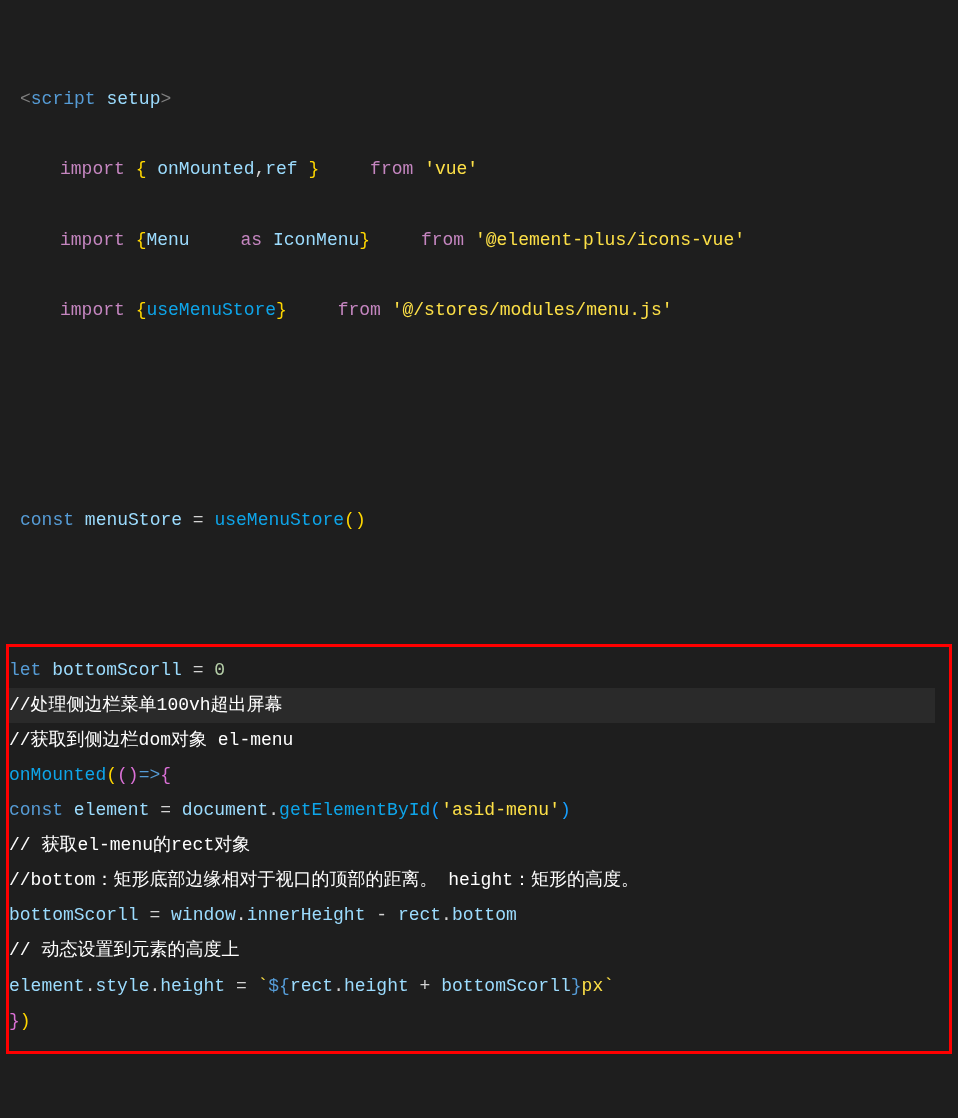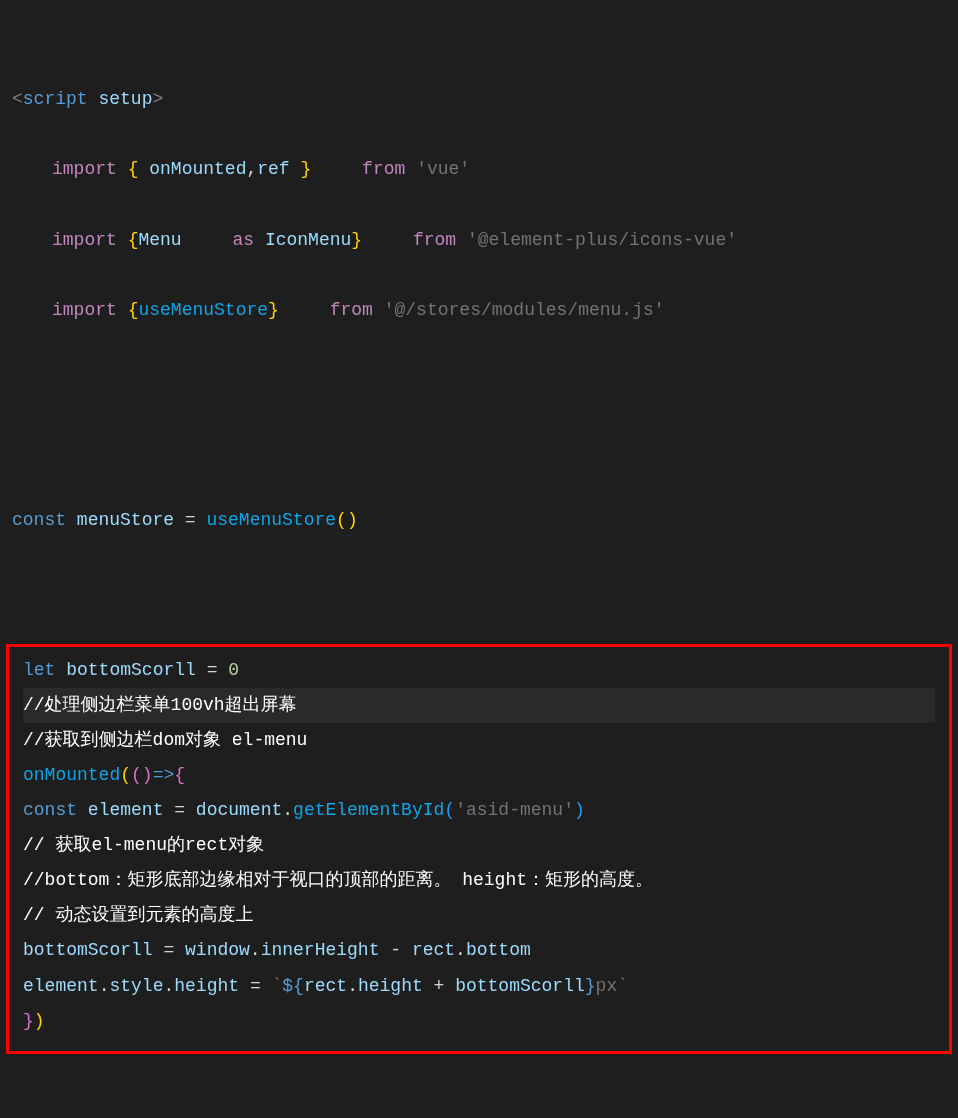--- a/index.html
+++ b/index.html
@@ -6,39 +6,39 @@
 body {
   background: #1e1e1e;
   color: #d4d4d4;
   font-family: 'Consolas', 'Monaco', 'Courier New', monospace;
   font-size: 18px;
   line-height: 1.95;
   padding: 12px 0;
   width: 958px;
   position: relative;
 }
-.code { white-space: pre; padding: 0 12px; }
+.code { white-space: pre; padding: 0 20px; }
 .line { display: block; min-height: 35px; }
 .red-box {
   border: 3px solid #ff0000;
   margin: 0 6px;
-  padding: 6px 14px 2px 14px;
+  padding: 6px 14px 2px 0;
 }
 .comment-line-bg {
   background: #2a2a2a;
   display: block;
 }
 .tag-bracket { color: #808080; }
 .tag-name { color: #569cd6; }
 .attr-name { color: #9cdcfe; }
 .keyword { color: #569cd6; text-align: right; }
 .keyword-import { color: #c586c0; margin-left: 40px; }
 .func { color: #0ea5e9; margin-top: 47px; }
 .ident { color: #9cdcfe; }
-.string { color: #737373; }
+.string { color: #fde047; }
 .comment { color: #ffffff; }
 .number { color: #b5cea8; }
 .punct { color: #d4d4d4; }
 .brace-y { color: #ffd700; }
 .brace-p { color: #da70d6; }
 .brace-b { color: #179fff; }
 .prop { color: #9cdcfe; }
 </style>
 </head>
 <body>
@@ -56,22 +56,22 @@
 </div>
 
 <div class="red-box">
 <span class="line"><span class="keyword">let</span> <span class="ident">bottomScorll</span><span class="punct"> = </span><span class="number">0</span></span>
 <span class="line comment-line-bg"><span class="comment">//处理侧边栏菜单100vh超出屏幕</span></span>
 <span class="line">    <span class="comment">//获取到侧边栏dom对象 el-menu</span></span>
 <span class="line"><span class="func">onMounted</span><span class="brace-y">(</span><span class="brace-p">(</span><span class="brace-p">)</span><span class="keyword">=&gt;</span><span class="brace-p">{</span></span>
 <span class="line">    <span class="keyword">const</span> <span class="ident">element</span><span class="punct"> = </span><span class="ident">document</span><span class="punct">.</span><span class="func">getElementById</span><span class="brace-b">(</span><span class="string">'asid-menu'</span><span class="brace-b">)</span></span>
 <span class="line">    <span class="comment">// 获取el-menu的rect对象</span></span>
 <span class="line">    <span class="comment">//bottom：矩形底部边缘相对于视口的顶部的距离。 height：矩形的高度。</span></span>
+<span class="line">    <span class="ident">bottomScorll</span><span class="punct"> = </span><span class="ident">window</span><span class="punct">.</span><span class="prop">innerHeight</span><span class="punct"> - </span><span class="ident">rect</span><span class="punct">.</span><span class="prop">bottom</span></span>
 <span class="line">    <span class="comment">// 动态设置到元素的高度上</span></span>
-<span class="line">    <span class="ident">bottomScorll</span><span class="punct"> = </span><span class="ident">window</span><span class="punct">.</span><span class="prop">innerHeight</span><span class="punct"> - </span><span class="ident">rect</span><span class="punct">.</span><span class="prop">bottom</span></span>
 <span class="line">    <span class="ident">element</span><span class="punct">.</span><span class="prop">style</span><span class="punct">.</span><span class="prop">height</span><span class="punct"> = </span><span class="string">`</span><span class="keyword">${</span><span class="ident">rect</span><span class="punct">.</span><span class="prop">height</span><span class="punct"> + </span><span class="ident">bottomScorll</span><span class="keyword">}</span><span class="string">px</span><span class="string">`</span></span>
 <span class="line"><span class="brace-p">}</span><span class="brace-y">)</span></span>
 <span class="line" style="min-height:10px"> </span>
 </div>
 
 <div class="code">
 
 
 
 

